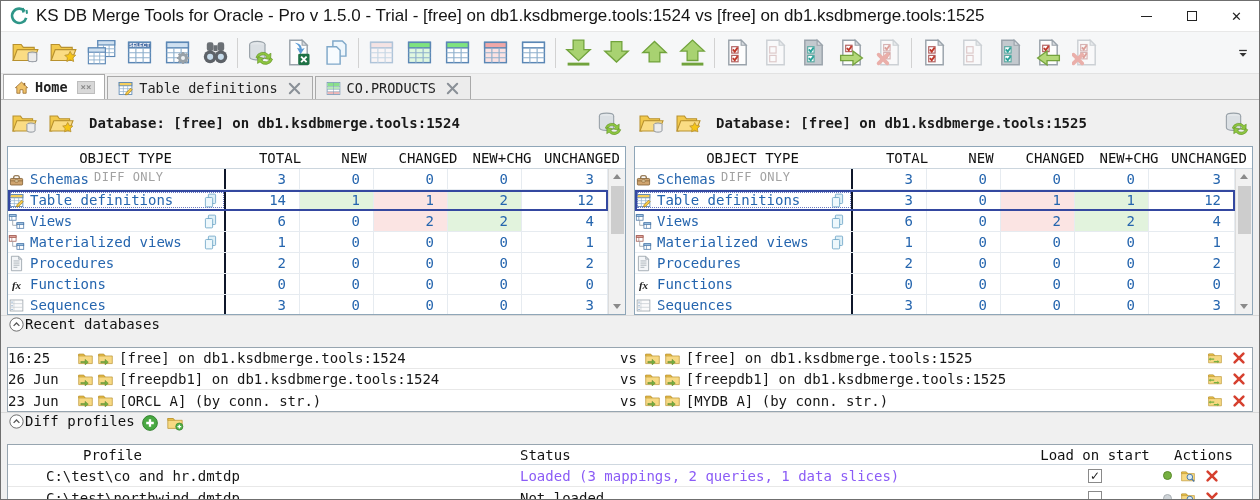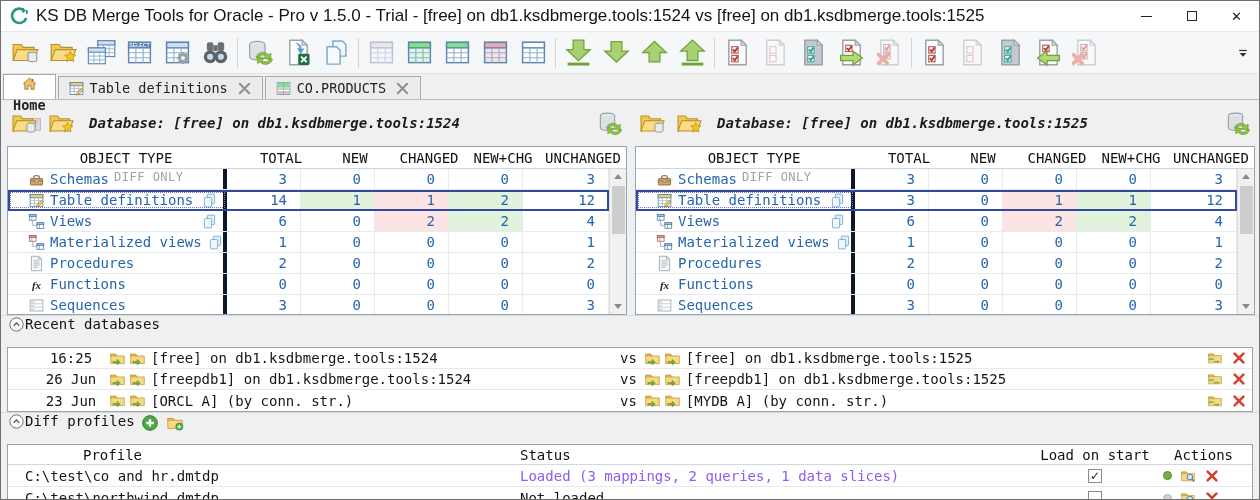--- a/index.html
+++ b/index.html
@@ -27,44 +27,44 @@
   .tb-btn .ic{width:29px;height:29px;}
   .tb-sep{width:1px;height:30px;background:#d2d2d2;margin:0 3px;flex:none;}
   .tb-overflow{margin-left:auto;width:22px;height:22px;display:flex;align-items:center;justify-content:center;}
   .tb-overflow .ic{width:14px;height:14px;}
 
   
   .tabbar{height:26px;background:#f0f0f0;display:flex;align-items:flex-end;padding-left:2px;border-bottom:1px solid #bcbcbc;flex:none;}
   .tab{height:23px;display:flex;align-items:center;gap:5px;padding:0 9px;background:#ececec;border:1px solid #a9a9a9;
        border-bottom:none;margin-right:2px;font-size:13.5px;color:#222;}
   .tab .ic{width:17px;height:17px;}
-  .tab.active{background:#fff;height:25px;font-weight:bold;flex-direction:column;}
+  .tab.active{background:#fff;height:25px;font-weight:bold;}
   .tab-badge{background:#d8d8d8;border:1px solid #bdbdbd;color:#8a8a8a;font-size:9px;line-height:1;padding:1px 3px;margin-left:4px;}
   .tab-close{width:13px;height:13px;margin-left:3px;}
 
   
   .panels{display:flex;gap:8px;padding:0 6px;height:215px;flex:none;}
   .panel{width:620px;display:flex;flex-direction:column;}
-  .panel-header{height:46px;display:flex;align-items:center;gap:7px;padding:0 2px;font-style:italic;}
+  .panel-header{height:46px;display:flex;align-items:center;gap:7px;padding:0 2px;}
   .panel-header .fbtn{width:30px;height:30px;display:flex;align-items:center;justify-content:center;}
   .panel-header .fbtn .ic{width:27px;height:27px;}
   .ph-text{font-weight:bold;margin-left:6px;white-space:nowrap;}
   .ph-refresh{margin-left:auto;width:30px;height:30px;display:flex;align-items:center;justify-content:center;}
   .ph-refresh .ic{width:27px;height:27px;}
 
   .obj-table{flex:1;background:#fff;border:1px solid #8fa6b8;position:relative;overflow:hidden;}
   .obj-header{display:flex;height:22px;line-height:22px;border-bottom:1px solid #ccd6de;}
   .oh-cell{text-align:center;color:#111;white-space:nowrap;overflow:hidden;}
   .oh-label{flex:1;}
   .c0,.c1,.c2,.c3{width:74px;flex:none;}
   .c4{width:86px;flex:none;}
   .obj-rows{margin-right:17px;}
   .obj-row{display:flex;height:21px;border-bottom:1px solid #e6ebf0;color:#2565ae;position:relative;}
   .obj-row.selected{outline:2px solid #3448a0;outline-offset:-2px;z-index:2;}
-  .obj-label{flex:1;display:flex;align-items:center;gap:5px;padding-left:20px;border-right:4px solid #0f172a;overflow:hidden;white-space:nowrap;}
+  .obj-label{flex:1;display:flex;align-items:center;gap:5px;padding-left:0;border-right:2px solid #0f172a;overflow:hidden;white-space:nowrap;}
   .obj-label.focused{outline:1px dotted #6a79c4;outline-offset:-3px;}
   .obj-label .ic{width:17px;height:17px;}
   .badge-diffonly{font-size:12px;color:#a2a2a2;align-self:flex-start;margin-top:1px;letter-spacing:.5px;}
   .copy-ic{margin-left:auto;margin-right:5px;width:16px;height:16px;}
   .obj-cell{text-align:right;padding-right:13px;line-height:21px;border-right:1px solid #e6ebf0;}
   .hl-green{background:#e2f3dd;}
   .hl-pink{background:#fbe4e3;}
 
   .scrollcol{position:absolute;top:22px;right:0;bottom:0;width:17px;background:#f1f1f1;border-left:1px solid #dcdcdc;
              display:flex;flex-direction:column;align-items:center;}
@@ -79,36 +79,36 @@
   .section-hdr .ic{width:17px;height:17px;}
   .sec-title{color:#111;}
   .sec-btn{width:19px;height:19px;display:flex;align-items:center;justify-content:center;margin-left:6px;}
   .sec-btn .ic{width:18px;height:18px;}
 
   
   .recent-box{margin:0 6px;background:#fff;border:1px solid #97a5b0;flex:none;}
   .recent-row{height:21px;display:flex;align-items:center;border-bottom:1px solid #e8e8e8;color:#161616;}
   .recent-row:last-child{border-bottom:none;}
   .rr-left{width:612px;display:flex;align-items:center;flex:none;overflow:hidden;}
-  .rr-time{width:62px;text-align:center;flex:none;margin-left:32px;}
+  .rr-time{width:62px;text-align:left;flex:none;}
   .rr-folders{display:flex;gap:3px;margin:0 5px 0 7px;}
   .rr-folders .ic{width:17px;height:17px;}
   .rr-text{white-space:nowrap;overflow:hidden;}
   .rr-right{flex:1;display:flex;align-items:center;overflow:hidden;}
   .rr-vs{flex:none;}
   .rr-actions{margin-left:auto;display:flex;align-items:center;gap:8px;padding-right:5px;}
   .rr-actions .ic{width:16px;height:16px;}
 
   
   .profiles-box{margin:0 6px;background:#fff;border:1px solid #97a5b0;flex:none;}
   .pr-hrow{display:flex;height:20px;line-height:20px;border-bottom:1px solid #cfd8e0;color:#111;}
   .pr-row{display:flex;height:22px;align-items:center;border-bottom:1px solid #e8e8e8;}
   .pr-row:last-child{border-bottom:none;}
   .ph-profile{width:500px;padding-left:75px;flex:none;}
-  .pc-profile{width:500px;padding-left:17px;flex:none;color:#161616;white-space:nowrap;overflow:hidden;}
+  .pc-profile{width:500px;padding-left:38px;flex:none;color:#161616;white-space:nowrap;overflow:hidden;}
   .ph-status{flex:1;padding-left:12px;}
   .pc-status{flex:1;padding-left:12px;white-space:nowrap;overflow:hidden;}
   .pc-status.loaded{color:#8b5cf6;}
   .pc-status.notloaded{color:#161616;}
   .ph-load{width:120px;text-align:center;flex:none;}
   .pc-load{width:120px;display:flex;justify-content:center;flex:none;}
   .ph-actions{width:97px;text-align:center;flex:none;}
   .pc-actions{width:97px;display:flex;align-items:center;gap:8px;padding-left:8px;flex:none;}
   .pc-actions .ic{width:16px;height:16px;}
   .dot{width:9px;height:9px;border-radius:50%;display:block;flex:none;}

